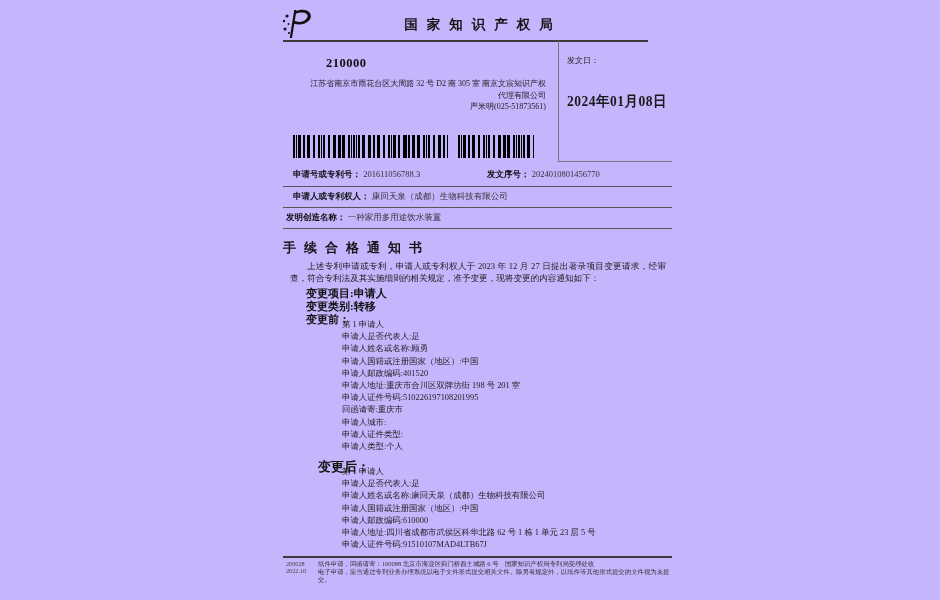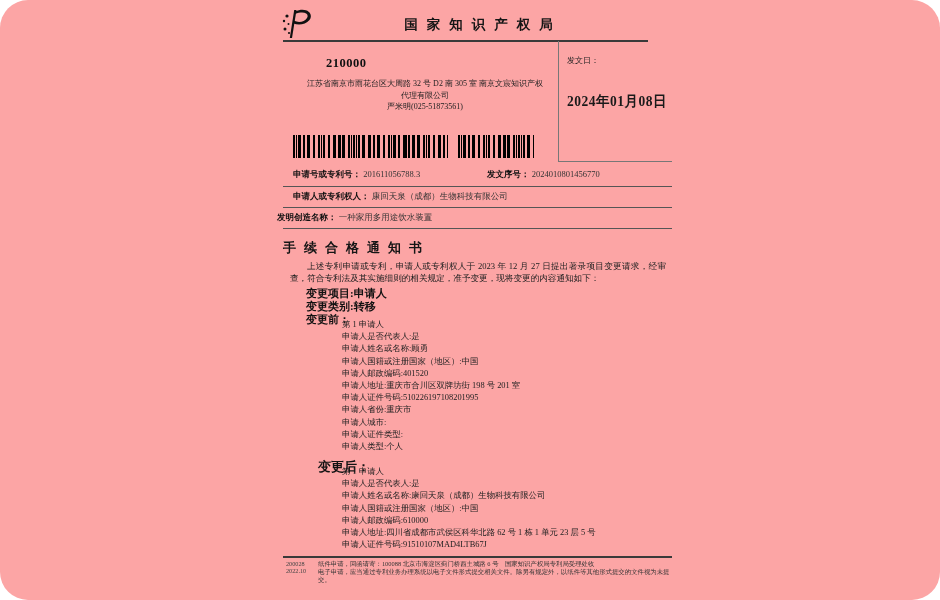--- a/index.html
+++ b/index.html
@@ -1,28 +1,28 @@
 <!DOCTYPE html>
 <html><head>
 <meta charset="utf-8">
 <style>
   html,body{margin:0;padding:0;background:#fff;}
   .canvas{
-    position:relative;width:940px;height:600px;background:#fca5a5;overflow:hidden;
-    font-family:"Liberation Serif","DejaVu Serif",serif;color:#1c1c1c;border-radius:28px;
+    position:relative;width:940px;height:600px;background:#c4b5fd;overflow:hidden;
+    font-family:"Liberation Serif","DejaVu Serif",serif;color:#1c1c1c;
   }
   .abs{position:absolute;}
   
   .agency-title{left:283px;top:16px;width:400px;text-align:center;font-size:13.5px;font-weight:bold;letter-spacing:9px;color:#151515;}
   .header-rule{left:283px;top:40px;width:365px;height:2px;background:#3a3a3a;}
   .v-divider{left:558px;top:41px;width:1px;height:120px;background:#777;}
   .datebox-rule{left:558px;top:161px;width:114px;height:1px;background:#777;}
   
   .postcode{left:326px;top:56px;font-size:12.5px;font-weight:bold;letter-spacing:.5px;color:#111;}
-  .addr-block{left:296px;top:78px;width:258px;text-align:center;font-size:8px;line-height:11.5px;color:#222;}
+  .addr-block{left:288px;top:78px;width:258px;text-align:right;font-size:8px;line-height:11.5px;color:#222;}
   
   .issue-date-label{left:567px;top:47px;font-size:8px;color:#222;margin-top:8px;}
   .issue-date{left:564px;top:93px;width:106px;text-align:center;font-size:13.5px;font-weight:bold;color:#1a1a1a;letter-spacing:.5px;transform:scaleY(1.08);}
   
   .barcode{top:135px;height:23px;
     background-image:
       repeating-linear-gradient(90deg,#000 0 2px,transparent 2px 5px),
       repeating-linear-gradient(90deg,#000 0 1px,transparent 1px 7px),
       repeating-linear-gradient(90deg,transparent 0 3px,#000 3px 4px,transparent 4px 11px);
   }
@@ -87,21 +87,21 @@
     <span>2024010801456770</span>
   </div>
   <div class="abs rule" style="top:186px;"></div>
 
   <div class="abs meta-row" style="left:293px;top:191px;">
     <span class="lbl">申请人或专利权人：</span>
     <span>康回天泉（成都）生物科技有限公司</span>
   </div>
   <div class="abs rule" style="top:207px;"></div>
 
-  <div class="abs meta-row" style="left:277px;top:212px;">
+  <div class="abs meta-row" style="left:286px;top:212px;">
     <span class="lbl">发明创造名称：</span>
     <span>一种家用多用途饮水装置</span>
   </div>
   <div class="abs rule" style="top:228px;"></div>
 
   <div class="abs notice-title">手续合格通知书</div>
   <div class="abs para">上述专利申请或专利，申请人或专利权人于 2023 年 12 月 27 日提出著录项目变更请求，经审查，符合专利法及其实施细则的相关规定，准予变更，现将变更的内容通知如下：</div>
 
   <div class="abs bold-lines">
     <div>变更项目:申请人</div>
@@ -110,21 +110,21 @@
   </div>
 
   <div class="abs list-block" style="top:319px;">
     <div>第 1 申请人</div>
     <div>申请人是否代表人:是</div>
     <div>申请人姓名或名称:顾勇</div>
     <div>申请人国籍或注册国家（地区）:中国</div>
     <div>申请人邮政编码:401520</div>
     <div>申请人地址:重庆市合川区双牌坊街 198 号 201 室</div>
     <div>申请人证件号码:510226197108201995</div>
-    <div>申请人省份:重庆市</div>
+    <div>回函请寄:重庆市</div>
     <div>申请人城市:</div>
     <div>申请人证件类型:</div>
     <div>申请人类型:个人</div>
   </div>
 
   <div class="abs after-label">变更后：</div>
 
   <div class="abs list-block" style="top:466px;">
     <div>第 1 申请人</div>
     <div>申请人是否代表人:是</div>

